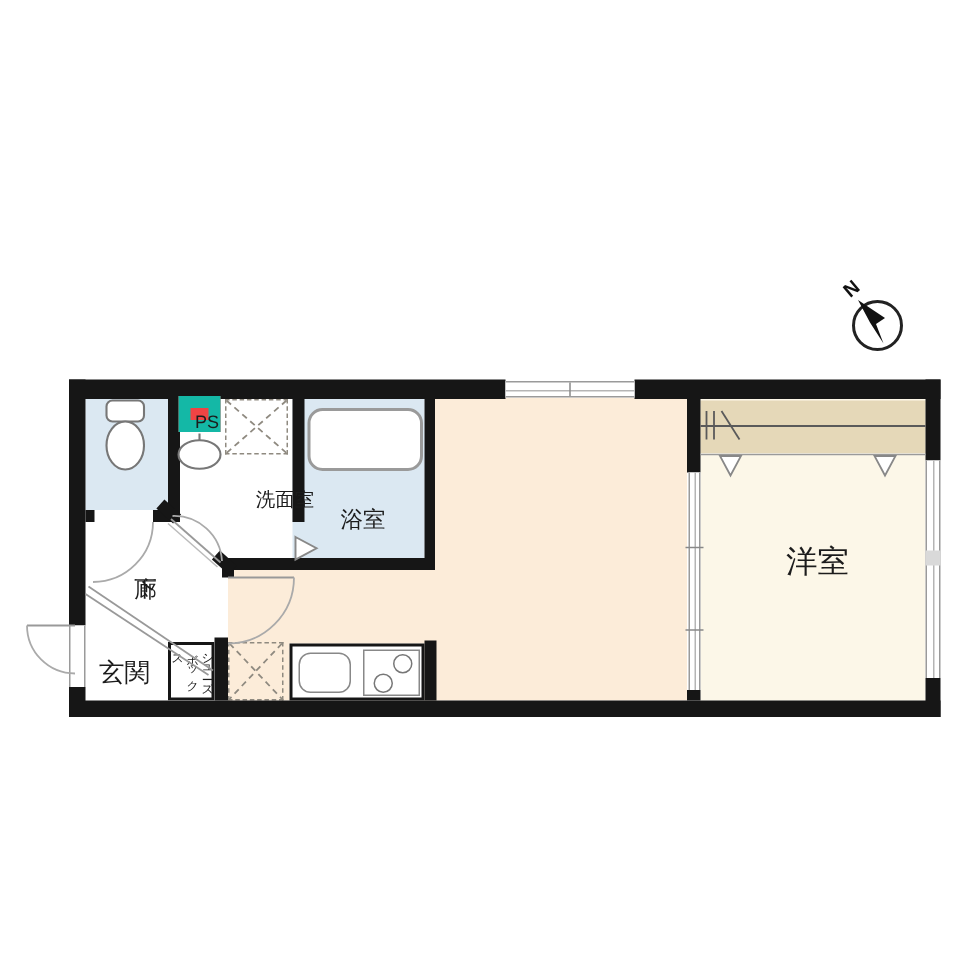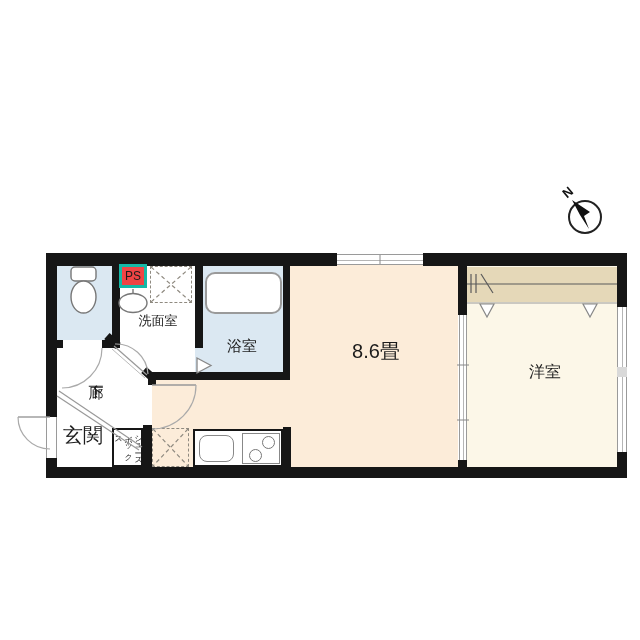--- a/index.html
+++ b/index.html
@@ -68,21 +68,21 @@
     </div>
   <div class="winV" style="left:46px;top:417px;width:11px;height:41px;"></div>
   <div class="winV" style="left:617px;top:307px;width:10px;height:145px;">
       <div class="mid"></div>
     </div>
   <div class="abs" style="left:617px;top:367px;width:10px;height:10px;background:#d9d9d9;z-index:17;"></div>
   <div class="winV" style="left:459px;top:315px;width:8px;height:145px;">
       <div class="mid"></div>
     </div>
 
-  <div class="box" style="left:119px;top:264px;width:28px;height:24px;background:#ef4444;border:3px solid #14b8a6;z-index:16;">
+  <div class="box" style="left:119px;top:264px;width:28px;height:24px;background:#ef4444;border:8px solid #14b8a6;z-index:16;">
     <div class="label" style="left:0;top:2px;width:22px;font-size:12px;">PS</div>
   </div>
   <div class="box dashedbox" style="left:150px;top:266px;width:42px;height:37px;"></div>
   <div class="box" style="left:205px;top:272px;width:77px;height:42px;background:#fff;border:2px solid #9a9a9a;border-radius:10px;"></div>
   <div class="box dashedbox" style="left:152px;top:428px;width:37px;height:39px;"></div>
   <div class="box" style="left:193px;top:429px;width:90px;height:38px;background:#fff;border:2.5px solid #161616;"></div>
   <div class="box" style="left:199px;top:435px;width:35px;height:27px;background:#fff;border:1.5px solid #888;border-radius:8px;z-index:13;"></div>
   <div class="box" style="left:242px;top:433px;width:38px;height:31px;background:#fff;border:1.5px solid #888;z-index:13;"></div>
   <div class="burner" style="left:249px;top:449px;width:13px;height:13px;"></div>
   <div class="burner" style="left:262px;top:436px;width:13px;height:13px;"></div>
@@ -152,24 +152,23 @@
       <line x1="57" y1="396" x2="139" y2="450"></line>
     </g>
 
     <g>
       <circle cx="585" cy="217" r="16" fill="none" stroke="#222" stroke-width="2"></circle>
       <polygon points="572,200 590,212 584,216 589,229 580,215" fill="#111"></polygon>
       <text x="563" y="198" font-size="13" font-weight="bold" fill="#111" transform="rotate(-40 566 193)">N</text>
     </g>
   </svg>
 
-  <div class="label" style="left:120px;top:312px;width:76px;font-size:13px;">洗面室</div>
+  <div class="label" style="left:120px;top:324px;width:76px;font-size:13px;padding-left:32px;">洗面室</div>
   <div class="label" style="left:203px;top:337px;width:78px;font-size:15px;">浴室</div>
   <div class="label vtext" style="left:86px;top:372px;font-size:15px;letter-spacing:2px;">廊下</div>
-  <div class="label" style="left:57px;top:422px;width:52px;font-size:20px;">玄関</div>
+  <div class="label" style="left:57px;top:437px;width:52px;font-size:17px;">玄関</div>
   <div class="label" style="left:300px;top:340px;width:152px;">
-    <div style="font-size:20px;line-height:1.15;">8.6畳</div>
   </div>
   <div class="label" style="left:480px;top:362px;width:130px;">
-    <div style="font-size:16px;line-height:1.2;">洋室</div>
+    <div style="font-size:21px;line-height:1.2;">洋室</div>
   </div>
 
 </div>
 
 </body></html>

